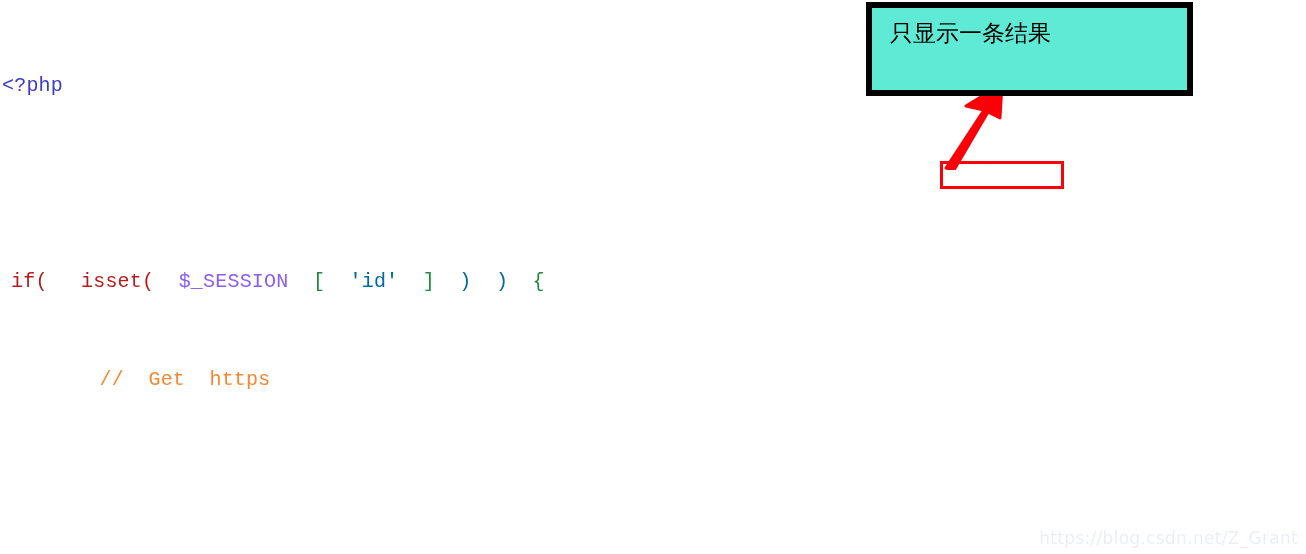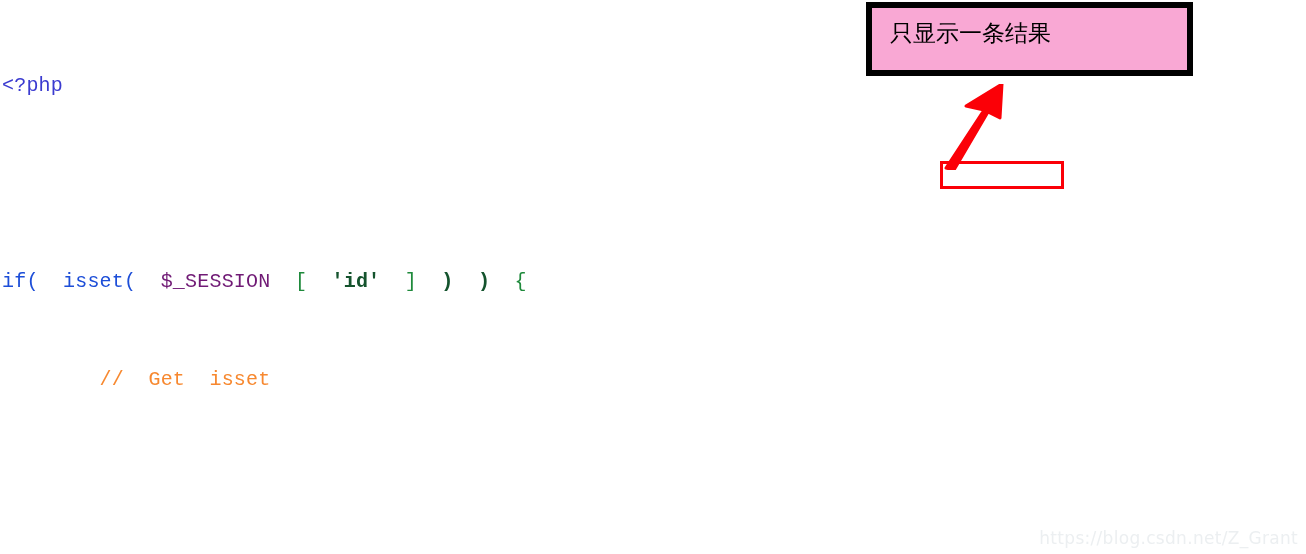--- a/index.html
+++ b/index.html
@@ -30,23 +30,23 @@
     letter-spacing: 0.2px;
   }
   .code-line {
     height: 24.5px;
     padding-left: 2px;
     white-space: pre;
   }
   .code-line.blank { height: 24.5px; }
 
   
-  .t-kw    { color: #1d4ed8; }  
-  .t-var   { color: #701a75; }  
-  .t-str   { color: #14532d; font-weight: bold; }  
+  .t-kw    { color: #b91c1c; margin-left: 9px; }  
+  .t-var   { color: #8b5cf6; }  
+  .t-str   { color: #0369a1; }  
   .t-cmt   { color: #f7882f; }  
   .t-brk   { color: #1f8a3c; }  
   .t-pun   { color: #404040; }  
   .t-tag   { color: #3b3bd0; }
 
   
   #limit-highlight {
     position: absolute;
     left: 940px;
     top: 161px;
@@ -56,22 +56,22 @@
     box-sizing: border-box;
     pointer-events: none;
   }
 
   
   #annotation-box {
     position: absolute;
     left: 866px;
     top: 2px;
     width: 327px;
-    height: 74px;
-    background: #f9a8d4;
+    height: 94px;
+    background: #5eead4;
     border: 6px solid #000000;
     box-sizing: border-box;
     font-family: "DejaVu Sans", "Liberation Sans", sans-serif;
     font-size: 23px;
     line-height: 34px;
     color: #000000;
     padding: 8px 10px 0 18px;
     box-sizing: border-box;
   }
   #annotation-line-1 { display: block; }
@@ -103,21 +103,21 @@
 <body>
 
 <div id="code-area">
 
   <div class="code-line"><span class="t-tag">&lt;?php</span></div>
 
   <div class="code-line blank"> </div>
 
   <div class="code-line"><span class="t-kw">if(</span><span class="t-pun">  </span><span class="t-kw">isset(</span><span class="t-pun">  </span><span class="t-var">$_SESSION</span><span class="t-pun">  </span><span class="t-brk">[</span><span class="t-pun">  </span><span class="t-str">'id'</span><span class="t-pun">  </span><span class="t-brk">]</span><span class="t-pun">  </span><span class="t-str">)</span><span class="t-pun">  </span><span class="t-str">)</span><span class="t-pun">  </span><span class="t-brk">{</span></div>
 
-  <div class="code-line"><span class="t-cmt">        //  Get  isset</span></div>
+  <div class="code-line"><span class="t-cmt">        //  Get  https</span></div>
 
 
   
 
   
 
   
 
   
 

